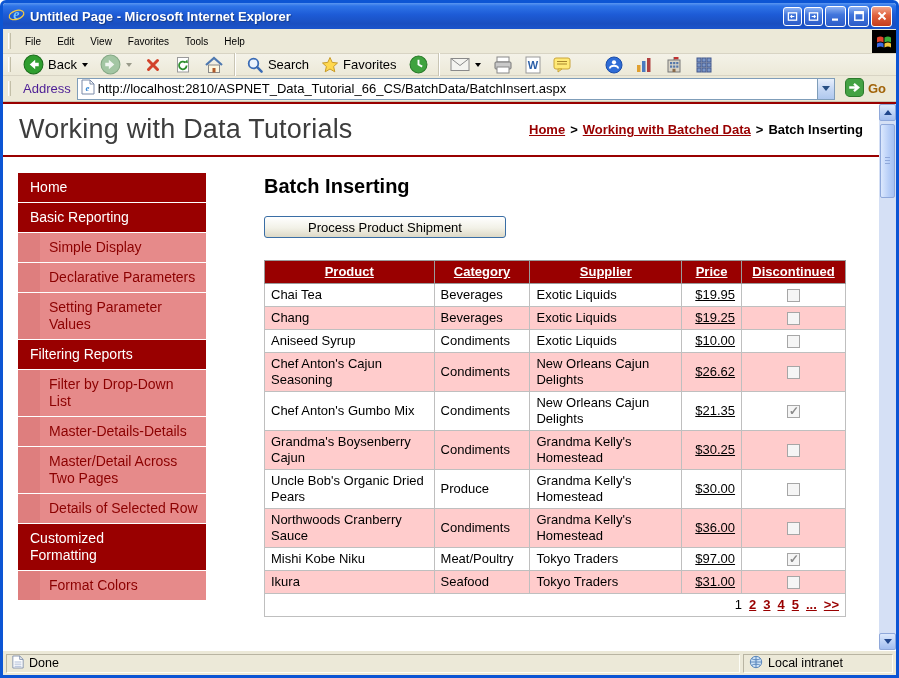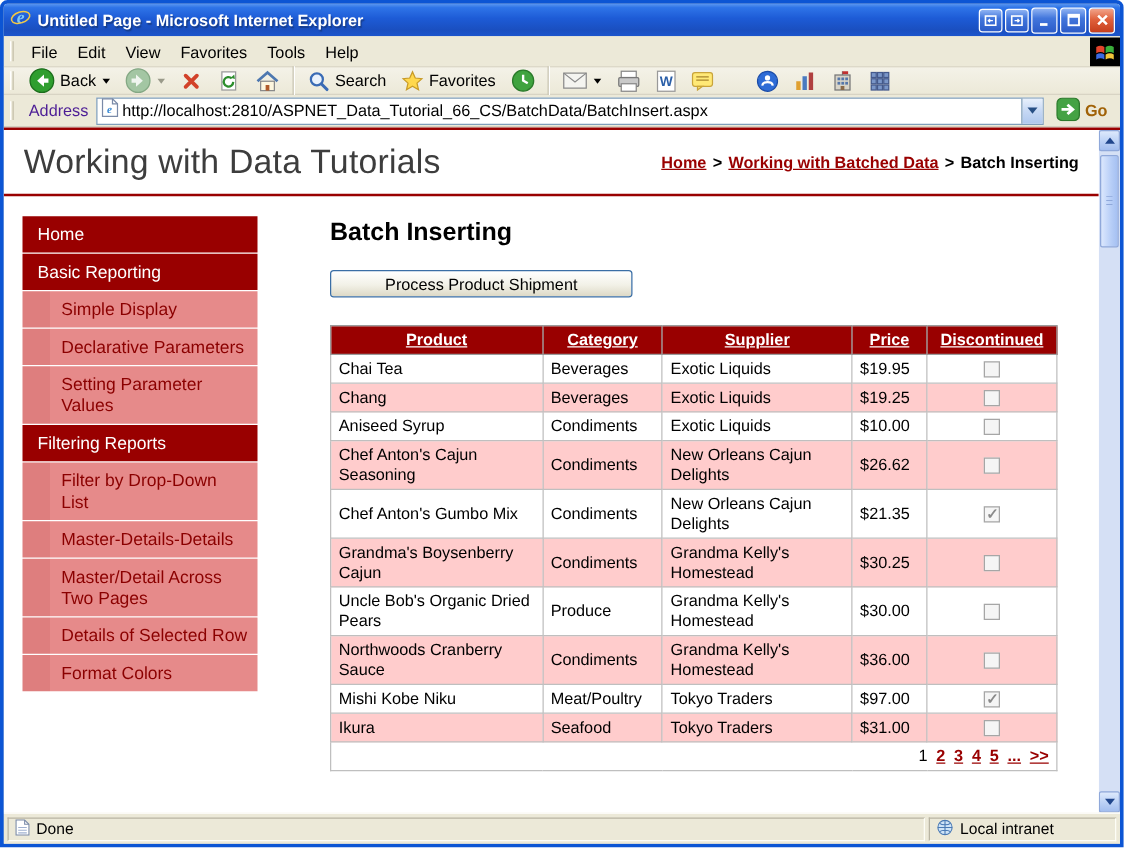--- a/index.html
+++ b/index.html
@@ -17,21 +17,21 @@
   .title-buttons { display:flex; align-items:center; gap:2px; }
   .tb { width:21px; height:21px; border:1px solid #fff; border-radius:3px; cursor:default;
         background:linear-gradient(180deg,#8FB3F3 0%,#4276DC 40%,#2B5BC8 100%); display:flex; align-items:center; justify-content:center; padding:0; }
   .tb.small { width:19px; height:19px; }
   .tb.close { background:linear-gradient(180deg,#F2A58B 0%,#E0613C 45%,#C63D1C 100%); }
 
   
   .menubar { height:25px; flex:none; display:flex; align-items:center; padding-left:4px;
              background:#ECE9D8; border-bottom:1px solid #D8D4C4; }
   .grip { width:3px; height:70%; border-left:1px solid #fff; border-right:1px solid #C3BFA8; margin:0 6px 0 1px; flex:none; }
-  .menu-item { font-size:13px; color:#000; padding:4px 8px; cursor:default; }
+  .menu-item { font-size:10px; color:#000; padding:4px 8px; cursor:default; }
   .throbber { margin-left:auto; width:24px; height:23px; background:#000; display:flex; align-items:center; justify-content:center; flex:none; }
 
   
   .toolbar { height:22px; flex:none; display:flex; align-items:center; padding-left:4px;
              background:linear-gradient(180deg,#F4F2E8,#ECE9D8); border-bottom:1px solid #D8D4C4; }
   .tbtn { display:flex; align-items:center; gap:4px; padding:3px 5px; border:1px solid transparent; border-radius:3px;
           background:transparent; font-family:inherit; font-size:13px; color:#000; cursor:default; }
   .tbtn .icn { display:flex; }
   .caret { width:0; height:0; border-left:3px solid transparent; border-right:3px solid transparent; border-top:4px solid #000; margin-left:1px; }
   .caret.dis { border-top-color:#9A9A8A; }
@@ -76,21 +76,21 @@
   .main h2 { font-size:20px; font-weight:bold; color:#000; margin:8px 0 18px 0; }
   .process-btn { width:242px; height:22px; font-family:inherit; font-size:13px; color:#000; cursor:default;
                  border:1px solid #3A6EA5; border-radius:3px; margin-bottom:22px;
                  background:linear-gradient(180deg,#FFFFFF 0%,#F2F1E7 55%,#DDD9C6 100%); }
 
   table.grid { border-collapse:collapse; width:582px; font-size:13px; line-height:16px; }
   table.grid th { background:var(--maroon,#990000); color:#fff; border:1px solid #9B9B9B; padding:3px 4px; text-align:center; }
   .hlink { text-decoration:underline; font-weight:bold; cursor:pointer; }
   table.grid td { border:1px solid #BFBFBF; padding:3px 6px; vertical-align:middle; color:#000; background:#fff; }
   table.grid tr.alt td { background:var(--row-pink,#FFCCCC); }
-  td.c-price { text-align:left; }
+  td.c-price { text-align:right;text-decoration:underline; }
   td.c-disc { text-align:center; }
   .cb { width:13px; height:13px; border:1px solid #A6A6A6; background:#F5F5F5; display:inline-block; position:relative; vertical-align:middle; }
   .cb.checked::after { content:"✓"; position:absolute; left:1px; top:-3px; font-size:12px; font-weight:bold; color:#8A8A8A; }
   td.pager-cell { background:var(--pager-bg,#D8D8D8); text-align:right; padding:4px 8px; }
   .page-link { color:var(--maroon,#990000); text-decoration:underline; font-weight:bold; margin-left:7px; cursor:pointer; }
   .page-current { color:#000; margin-left:7px; }
 
   
   .scrollbar { width:17px; flex:none; display:flex; flex-direction:column; background:#D5E0F5; }
   .sb-btn { height:17px; flex:none; border:1px solid #8FA8DA; border-radius:2px; display:flex; align-items:center; justify-content:center;
@@ -403,20 +403,21 @@
               <span class="lbl">Master-Details-Details</span>
             </div>
             <div class="side-item sub">
               <span class="strip"></span>
               <span class="lbl">Master/Detail Across Two Pages</span>
             </div>
             <div class="side-item sub">
               <span class="strip"></span>
               <span class="lbl">Details of Selected Row</span>
             </div>
+            <div class="side-item section">Customized Formatting</div>
             <div class="side-item sub">
               <span class="strip"></span>
               <span class="lbl">Format Colors</span>
             </div>
           </div>
 
         <div class="main">
           <h2>Batch Inserting</h2>
           <button class="process-btn">Process Product Shipment</button>
           <table class="grid">

